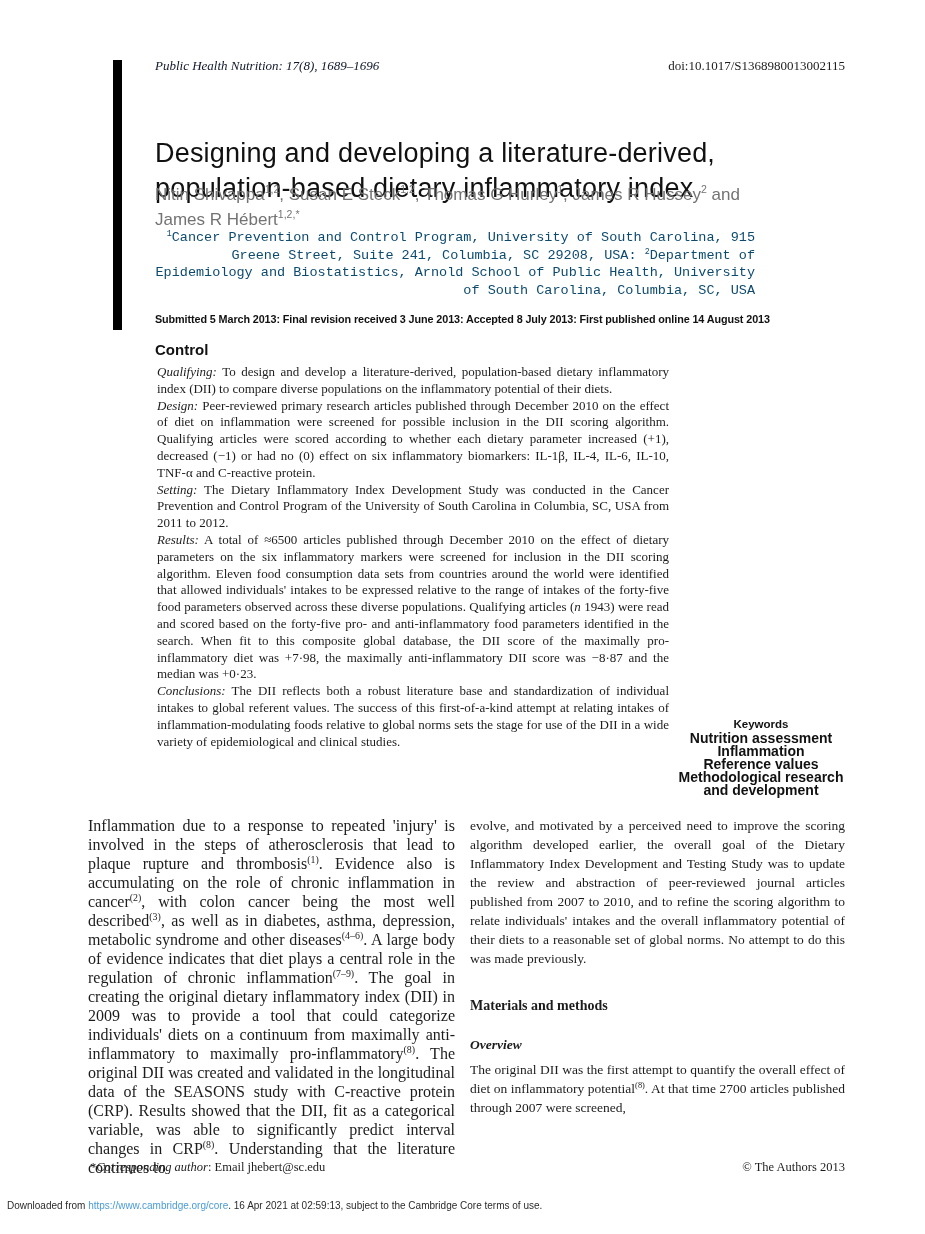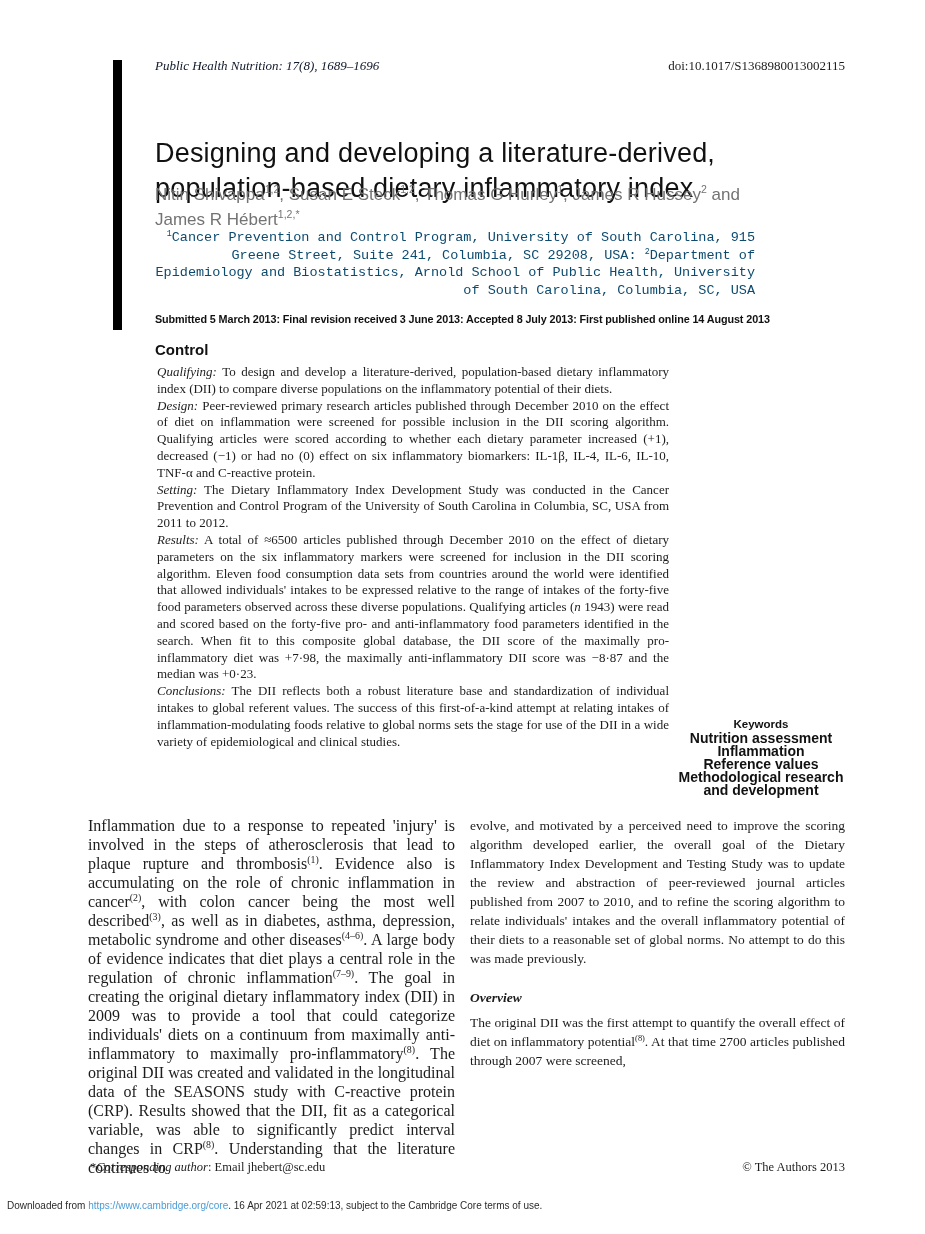--- a/index.html
+++ b/index.html
@@ -135,20 +135,21 @@
     <div class="kw-item">Reference values</div>
     <div class="kw-item">Methodological research and development</div>
   </div>
 
   <div class="col-left">
     <p>Inflammation due to a response to repeated 'injury' is involved in the steps of atherosclerosis that lead to plaque rupture and thrombosis<sup>(1)</sup>. Evidence also is accumulating on the role of chronic inflammation in cancer<sup>(2)</sup>, with colon cancer being the most well described<sup>(3)</sup>, as well as in diabetes, asthma, depression, metabolic syndrome and other diseases<sup>(4–6)</sup>. A large body of evidence indicates that diet plays a central role in the regulation of chronic inflammation<sup>(7–9)</sup>. The goal in creating the original dietary inflammatory index (DII) in 2009 was to provide a tool that could categorize individuals' diets on a continuum from maximally anti-inflammatory to maximally pro-inflammatory<sup>(8)</sup>. The original DII was created and validated in the longitudinal data of the SEASONS study with C-reactive protein (CRP). Results showed that the DII, fit as a categorical variable, was able to significantly predict interval changes in CRP<sup>(8)</sup>. Understanding that the literature continues to</p>
   </div>
 
   <div class="col-right">
     <p>evolve, and motivated by a perceived need to improve the scoring algorithm developed earlier, the overall goal of the Dietary Inflammatory Index Development and Testing Study was to update the review and abstraction of peer-reviewed journal articles published from 2007 to 2010, and to refine the scoring algorithm to relate individuals' intakes and the overall inflammatory potential of their diets to a reasonable set of global norms. No attempt to do this was made previously.</p>
+    <h2 class="section-heading">Materials and methods</h2>
     <h3 class="subsection-heading">Overview</h3>
     <p>The original DII was the first attempt to quantify the overall effect of diet on inflammatory potential<sup>(8)</sup>. At that time 2700 articles published through 2007 were screened,</p>
   </div>
 
   <div class="footer-left">*<i>Corresponding author</i>: Email jhebert@sc.edu</div>
   <div class="footer-right">© The Authors 2013</div>
 
   <div class="download-line">Downloaded from <a class="lnk">https://www.cambridge.org/core</a>. 16 Apr 2021 at 02:59:13, subject to the Cambridge Core terms of use.</div>
 
 </div>

